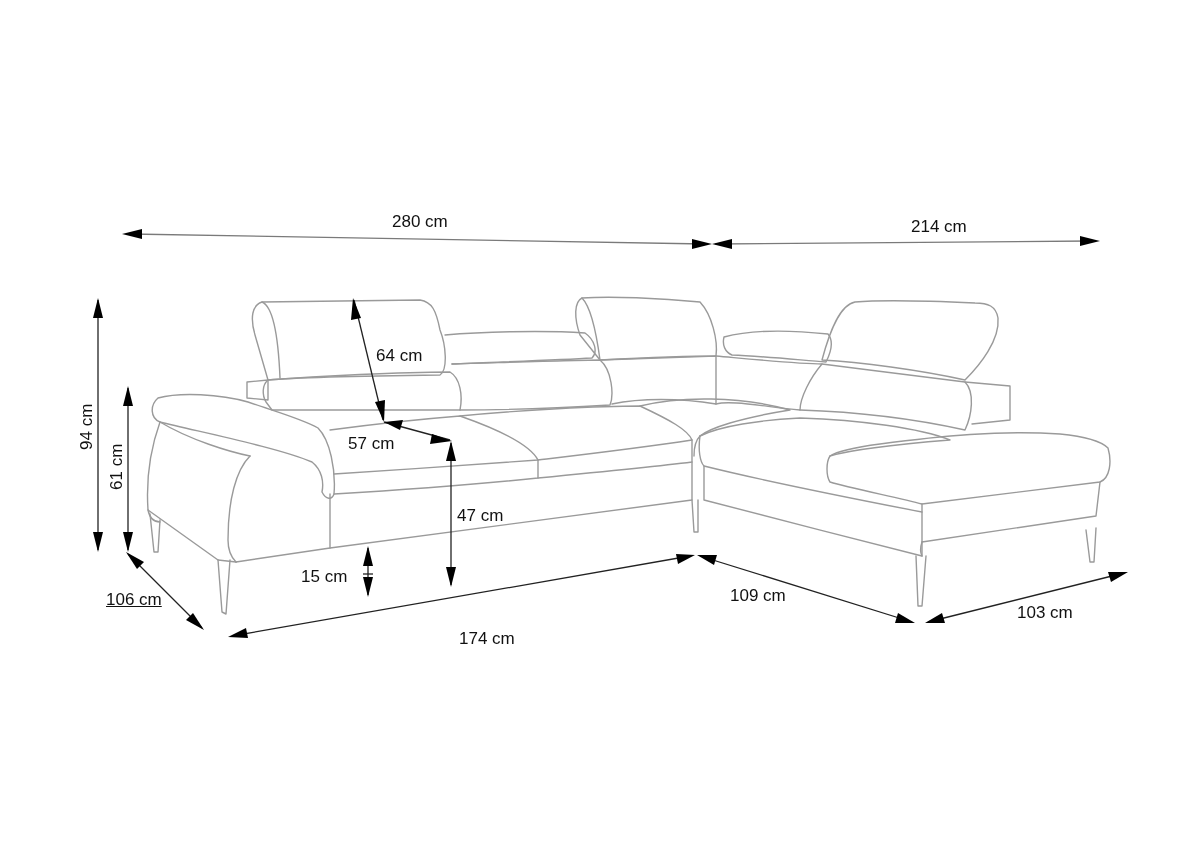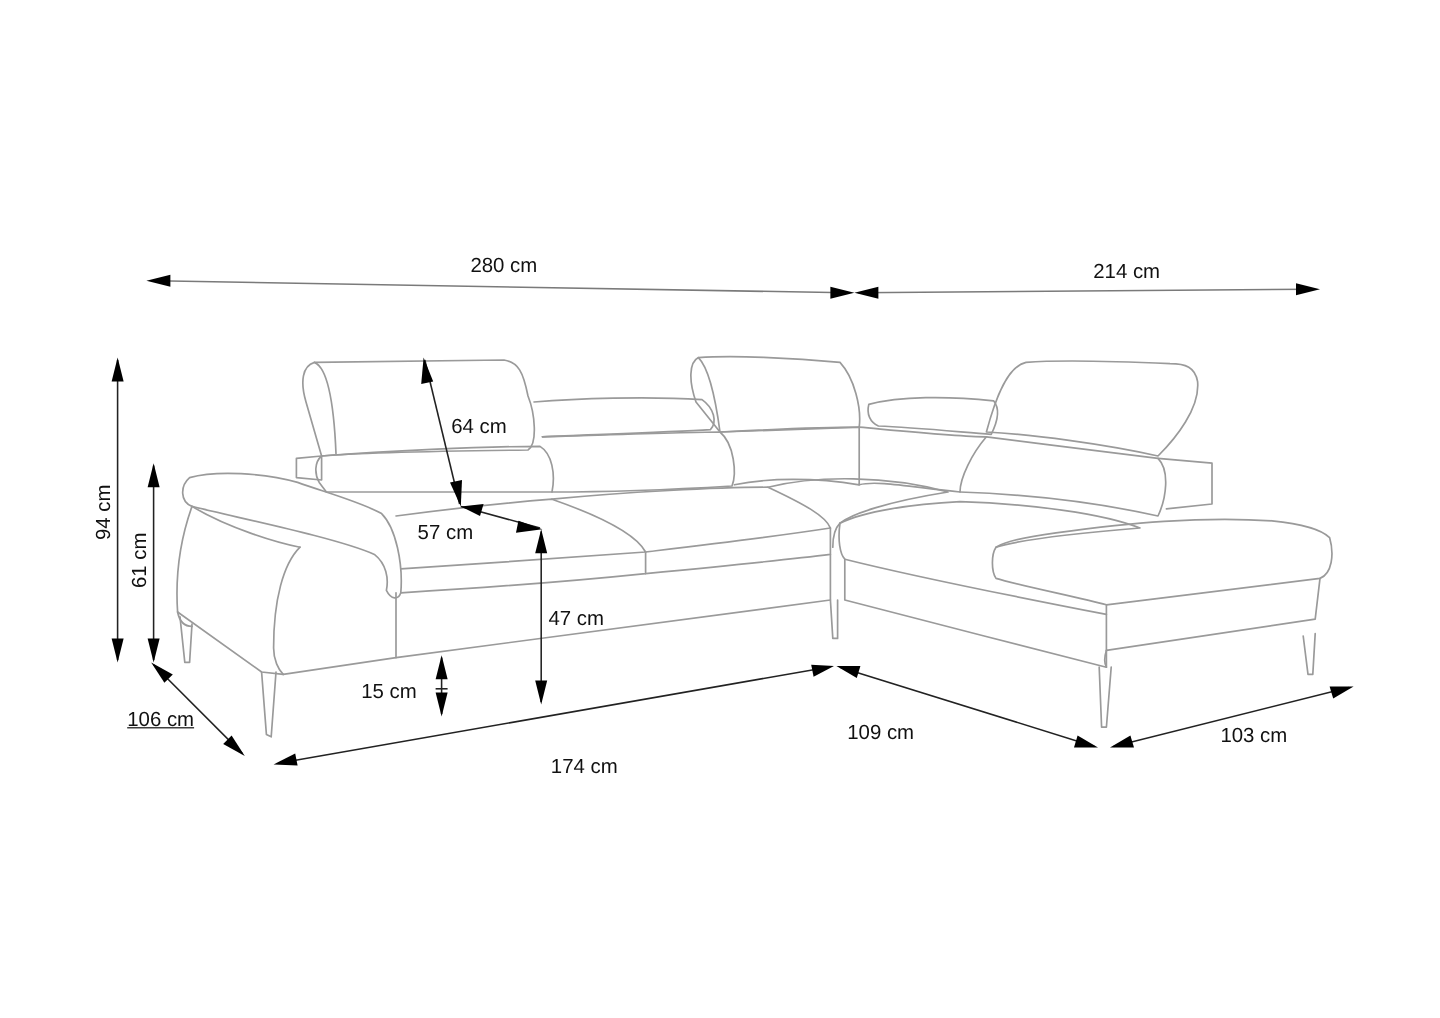--- a/index.html
+++ b/index.html
@@ -149,15 +149,15 @@
   <div class="label vertical" style="left:78px; top:450px;">94 cm</div>
   <div class="label vertical" style="left:108px; top:490px;">61 cm</div>
 
   <div class="label" style="left:376px; top:347px;">64 cm</div>
   <div class="label" style="left:348px; top:435px;">57 cm</div>
   <div class="label" style="left:457px; top:507px;">47 cm</div>
   <div class="label" style="left:301px; top:568px;">15 cm</div>
 
   <div class="label" style="left:106px; top:591px;text-decoration:underline;">106 cm</div>
   <div class="label" style="left:459px; top:630px;">174 cm</div>
-  <div class="label" style="left:706px; top:587px;margin-top:15px;">109 cm</div>
+  <div class="label" style="left:730px; top:587px;">109 cm</div>
   <div class="label" style="left:1017px; top:604px;">103 cm</div>
 </div>
 
 </body></html>

